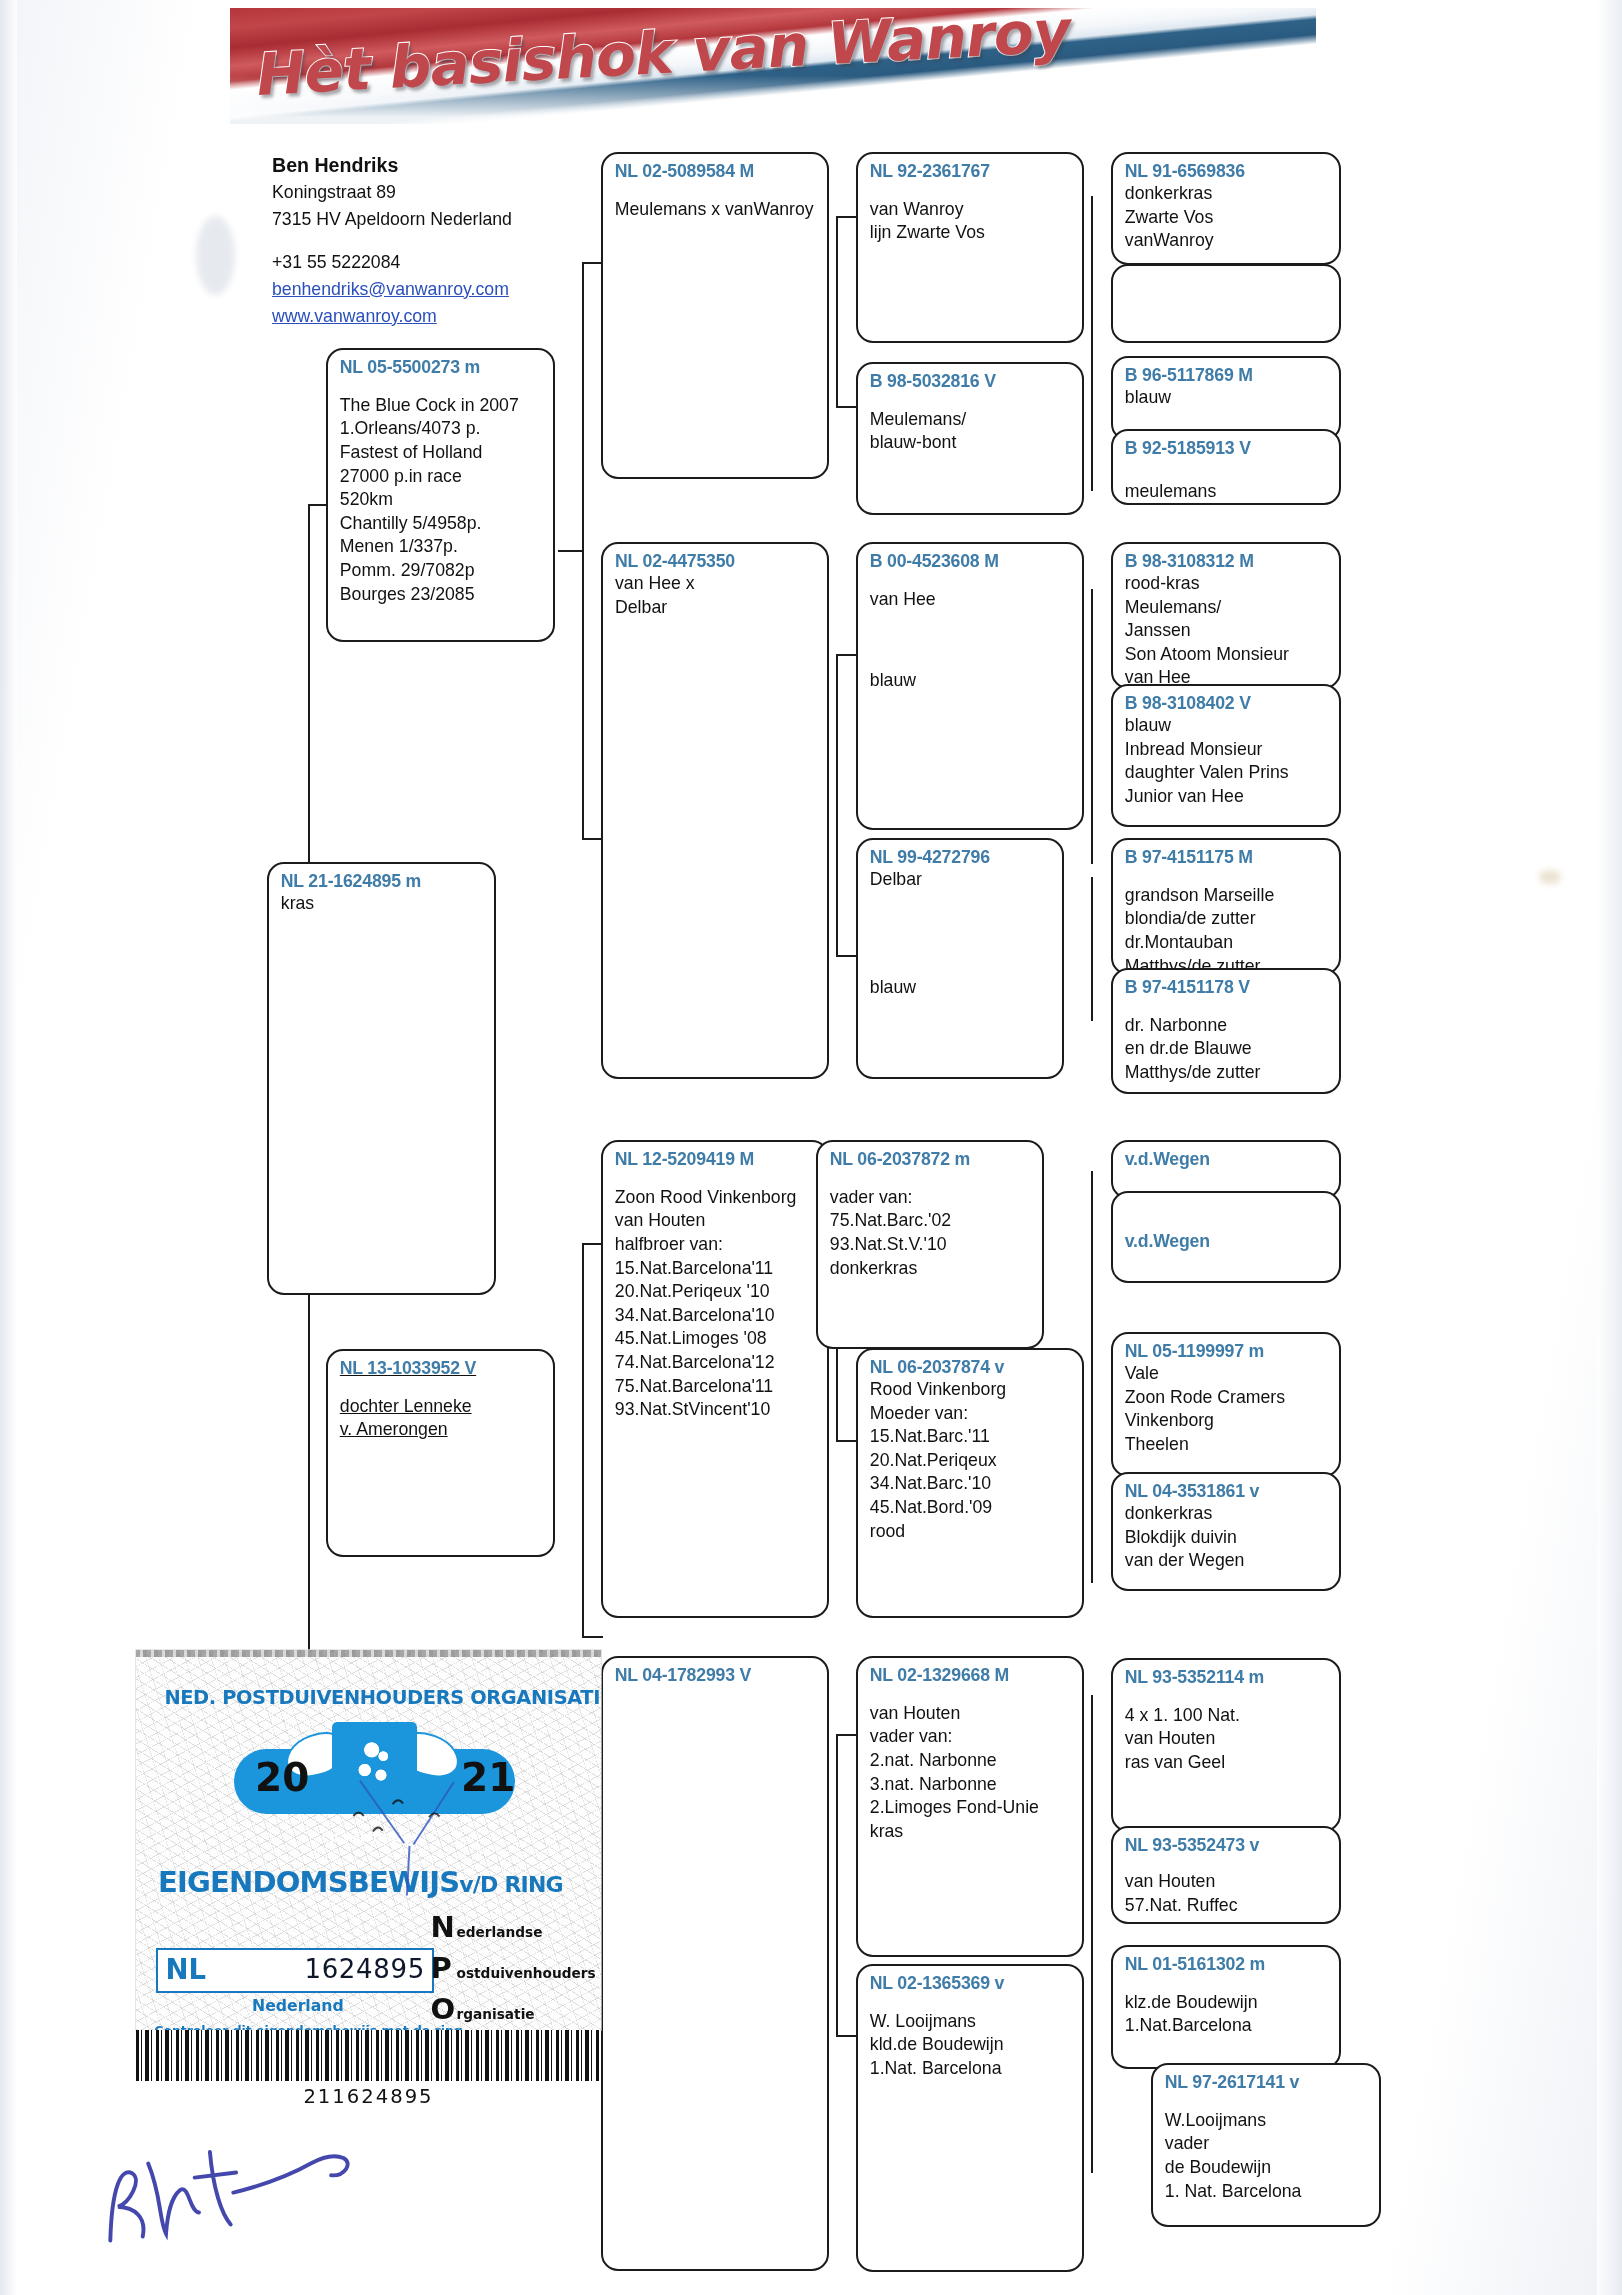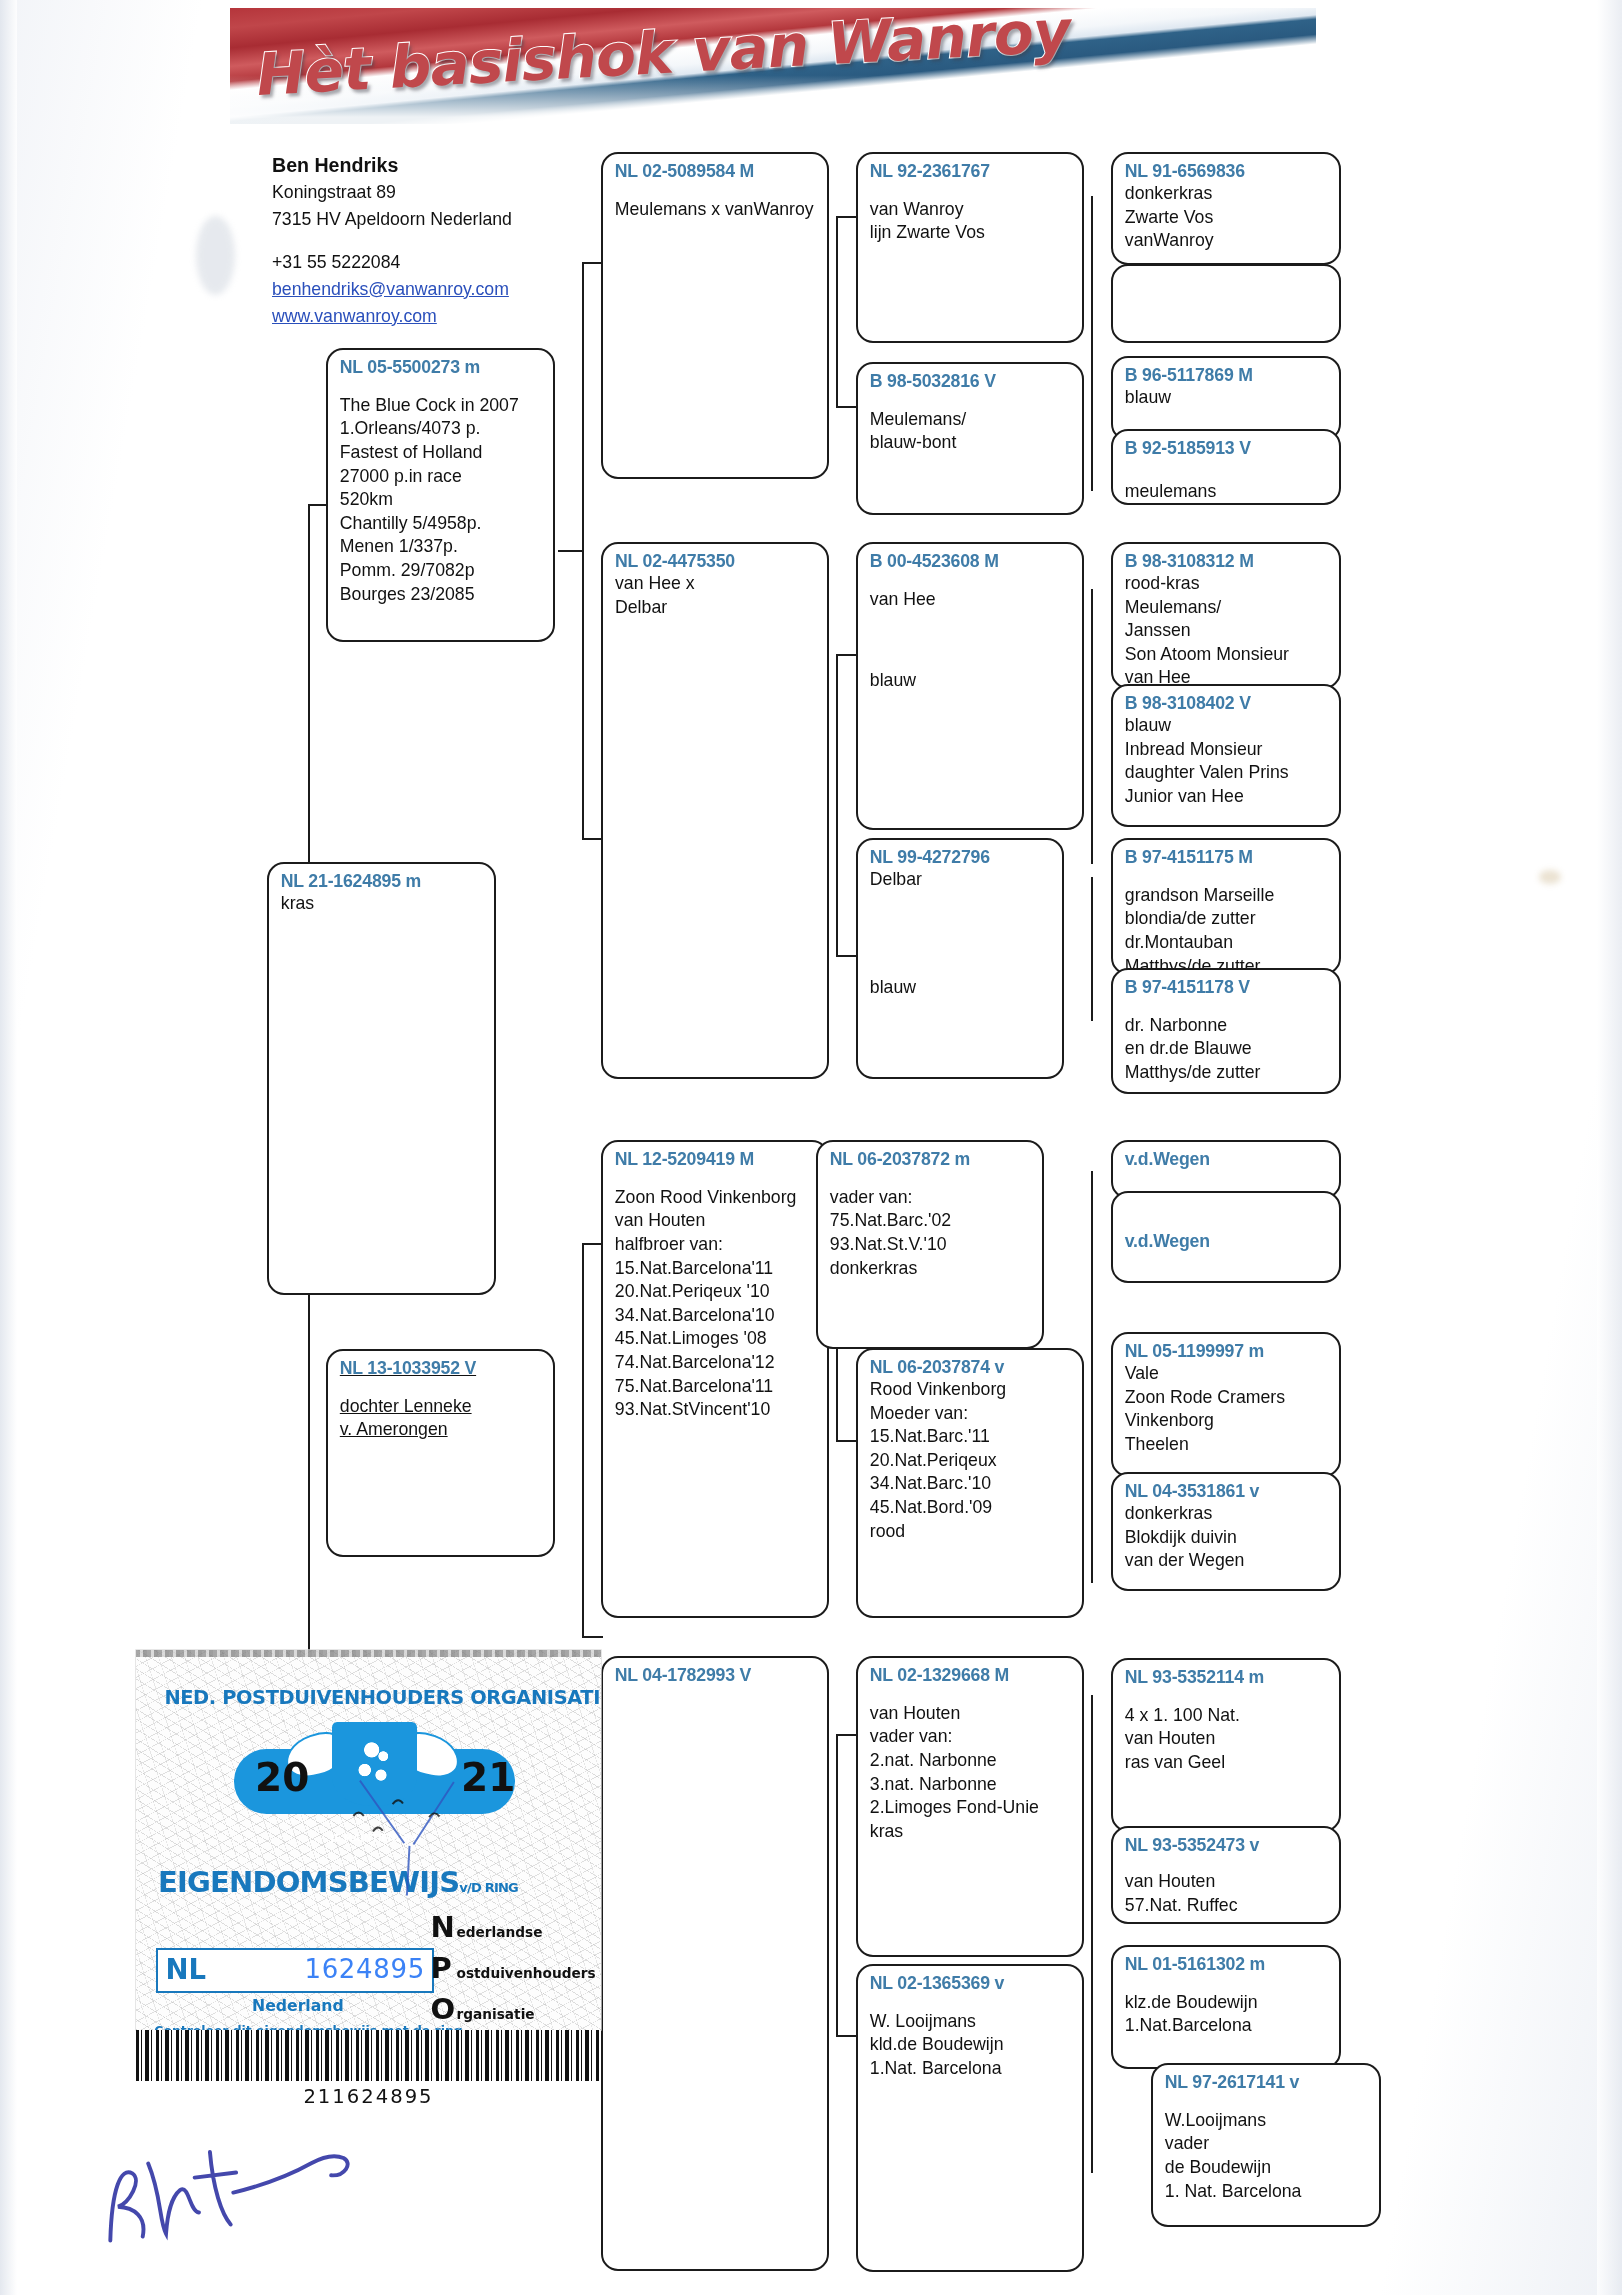--- a/index.html
+++ b/index.html
@@ -95,26 +95,26 @@
        radial-gradient(circle at 66% 40%, #ffffff 0 4.6px, transparent 5.2px);}
   .cert .dove{position:absolute;width:56px;height:38px;background:#ffffff;
      border:2px solid #1b96dd;border-radius:60% 35% 50% 40%;}
   .cert .dove.l{left:149px;top:84px;transform:rotate(-12deg);}
   .cert .dove.r{left:264px;top:84px;transform:rotate(12deg) scaleX(-1);}
   .cert .motto{position:absolute;left:194px;top:182px;width:92px;text-align:center;
      font-size:9.2px;font-weight:700;color:#ffffff;letter-spacing:0.1px;
      font-family:"DejaVu Sans",sans-serif;white-space:nowrap;}
   .cert .big{position:absolute;left:22px;top:215px;color:#1878bd;font-weight:700;
      font-size:29px;letter-spacing:-0.8px;font-family:"DejaVu Sans",sans-serif;white-space:nowrap;}
-  .cert .big .sm{font-size:13px;}
+  .cert .big .sm{font-size:22px;}
   .cert .ringbox{position:absolute;left:19.6px;top:298px;width:274px;height:41px;
      border:2px solid #1878bd;background:#ffffff;}
   .cert .ringbox .nl{position:absolute;left:7.9px;top:2.6px;color:#1878bd;font-weight:700;
      font-size:27.5px;font-family:"DejaVu Sans",sans-serif;}
-  .cert .ringbox .no{position:absolute;right:6.5px;top:3.9px;color:#3b82f6;font-weight:400;
+  .cert .ringbox .no{position:absolute;right:6.5px;top:3.9px;color:#0f172a;font-weight:400;
      font-size:26px;font-family:"DejaVu Sans",sans-serif;letter-spacing:0.7px;}
   .cert .land{position:absolute;left:116px;top:346px;color:#1878bd;font-weight:700;font-size:15.7px;
      font-family:"DejaVu Sans",sans-serif;}
   .cert .npo{position:absolute;right:6.5px;top:260px;width:164px;}
   .cert .npo .row{position:relative;height:41px;}
   .cert .npo .cap{position:absolute;left:0;top:0;font-size:29px;font-weight:700;color:#111;
      font-family:"DejaVu Sans",sans-serif;}
   .cert .npo .wd{position:absolute;left:26px;top:14.4px;font-size:13.7px;font-weight:700;color:#111;
      font-family:"DejaVu Sans",sans-serif;white-space:nowrap;}
   .cert .ctrl{position:absolute;left:18.3px;top:373px;color:#1878bd;font-weight:700;font-size:12.4px;

